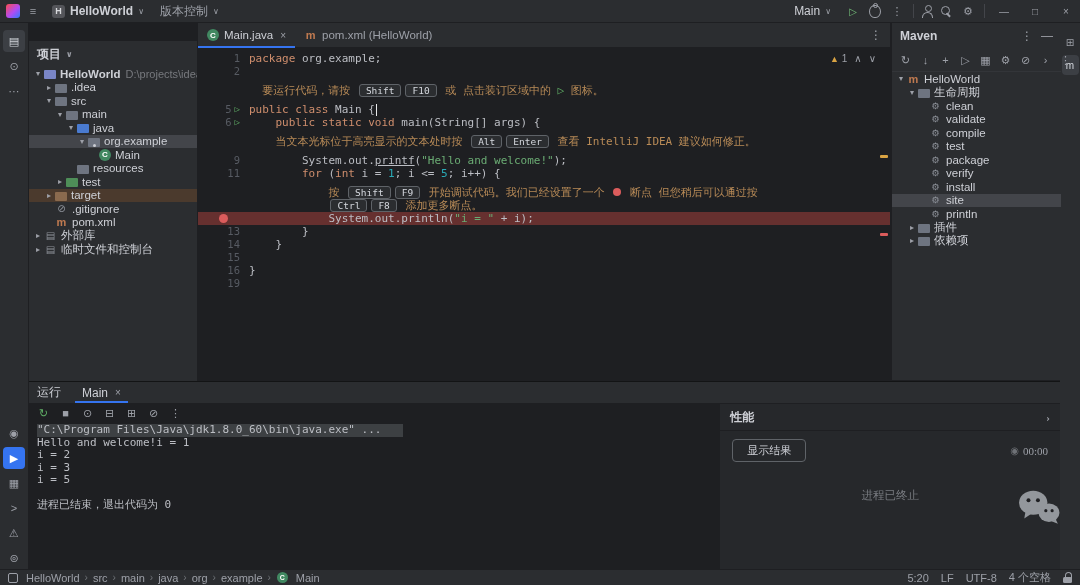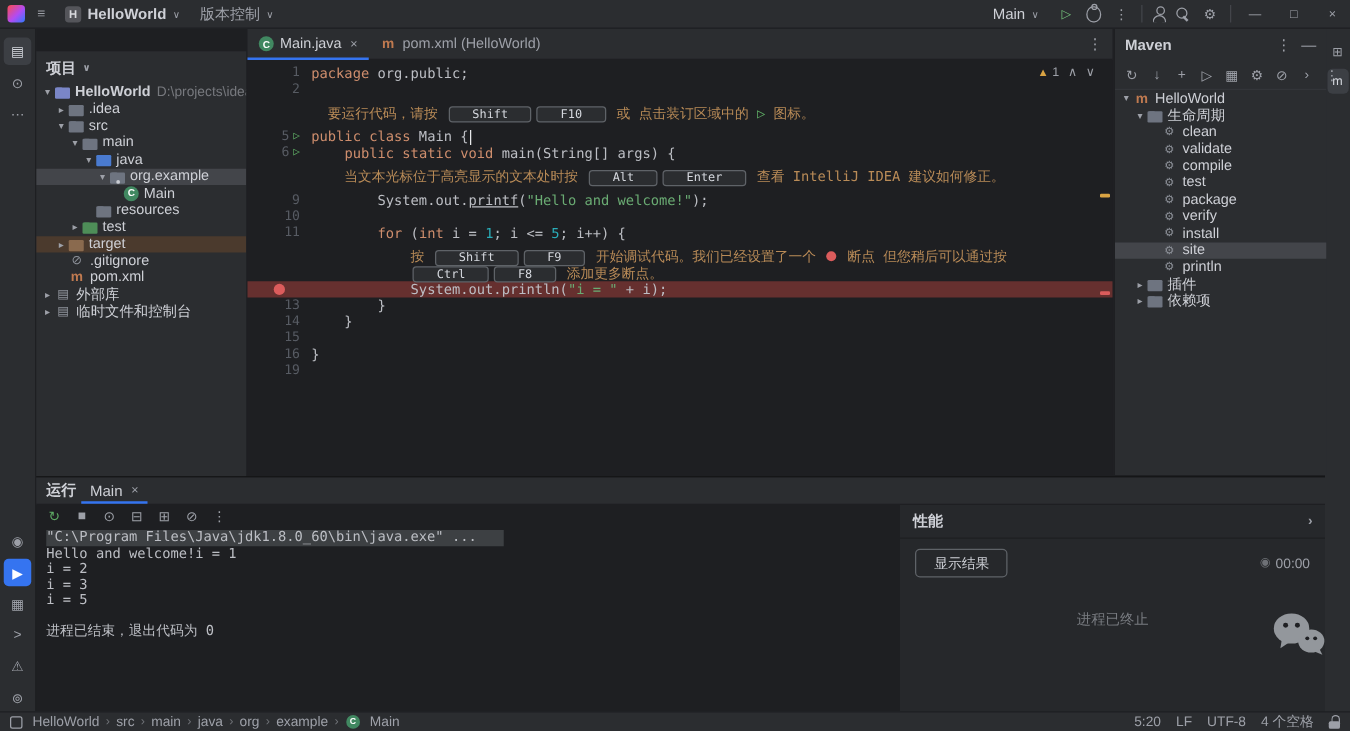--- a/index.html
+++ b/index.html
@@ -82,50 +82,50 @@
   .code-row.tall{height:25px;}
   .code-row.bp-row{background:#66302f;}
   .gutter{width:42px;flex:none;display:flex;justify-content:flex-end;align-items:center;gap:3px;padding-right:9px;}
   .lnum{color:#575b63;font-size:10.5px;}
   .run-arrow{color:#5fad65;font-size:9px;}
   .bp-dot{width:9px;height:9px;border-radius:50%;background:#db5c5c;margin-right:12px;}
   .ctext{white-space:pre;}
   .seg-kw{color:#cf8e6d;} .seg-pl{color:#bcbec4;} .seg-str{color:#6aab73;} .seg-num{color:#2aacb8;}
   .seg-und{color:#bcbec4;text-decoration:underline;}
   .seg-hint{color:#b98b57;text-align:center;} .seg-grn{color:#5fad65;}
-  .keycap{display:inline-block;border:1px solid #5f6368;border-radius:3px;padding:0 18px;margin:0 2px;
+  .keycap{display:inline-block;border:1px solid #5f6368;border-radius:3px;padding:0 6px;margin:0 2px;
           font-size:9.5px;line-height:11px;color:#d5d8de;background:#2b2d30;}
   .inline-bp{display:inline-block;width:8px;height:8px;border-radius:50%;background:#db5c5c;margin:0 2px;}
   .caret{display:inline-block;width:1.5px;height:12px;background:#e8e9eb;margin-left:1px;vertical-align:middle;}
   .inspect{position:absolute;top:30px;right:14px;display:flex;gap:7px;align-items:center;color:#9da0a8;font-size:10px;z-index:3;}
   .warn{color:#d9a343;font-size:9px;}
   .mark{position:absolute;right:2px;width:8px;height:3px;border-radius:1px;}
   .mark-warn{top:132px;background:#d9a343;}
   .mark-err{top:210px;background:#db5c5c;}
   
   #maven-panel{position:absolute;top:23px;left:891px;width:169px;height:357px;background:#2b2d30;border-left:1px solid #1e1f22;}
   .mini-toolbar{height:22px;display:flex;align-items:center;gap:7px;padding:0 7px;color:#9da0a8;font-size:11px;
                 border-bottom:1px solid #333539;}
   .mini-btn{color:#9da0a8;font-size:11px;display:inline-flex;align-items:center;justify-content:center;min-width:13px;}
   .mini-btn.grn{color:#5fad65;}
   .head-icons{margin-left:auto;display:flex;gap:8px;color:#9da0a8;font-weight:normal;}
   
   #bottom-panel{position:absolute;top:381px;left:29px;width:1031px;height:187px;background:#1e1f22;border-top:1px solid #131415;}
   .bp-header{height:21px;background:#2b2d30;display:flex;align-items:center;gap:4px;padding:0 8px;border-bottom:1px solid #1e1f22;}
-  .bp-title{font-weight:bold;color:#ced0d6;}
+  .bp-title{font-weight:normal;color:#ced0d6;margin-right:10px;}
   .btab{display:flex;align-items:center;gap:5px;height:21px;padding:0 7px;color:#ced0d6;position:relative;}
   .btab::after{content:"";position:absolute;left:0;right:0;bottom:0;height:2px;background:#3574f0;}
   .bp-body{display:flex;height:165px;}
   .console{width:691px;display:flex;flex-direction:column;}
   .console-toolbar{height:18px;display:flex;align-items:center;gap:9px;padding:0 8px;}
   .console-out{flex:1;font-family:"DejaVu Sans Mono","Liberation Mono",monospace;font-size:11px;line-height:12.5px;
                padding:2px 0 0 8px;color:#bcbec4;}
   .con-line{white-space:pre;height:12.5px;}
   .con-line.sel{background:#3d4043;display:inline-block;min-width:360px;padding-right:6px;}
-  .profiler{width:340px;border-left:1px solid #1e1f22;background:#26282b;position:relative;}
+  .profiler{width:340px;border-left:1px solid #1e1f22;background:#26282b;position:relative;font-family:Liberation Serif, serif;}
   .prof-head{height:26px;display:flex;align-items:center;padding:0 10px;color:#ced0d6;font-weight:bold;border-bottom:1px solid #1e1f22;}
   .prof-head .chev{margin-left:auto;font-size:11px;}
   .prof-row{display:flex;align-items:center;padding:8px 12px 0 12px;}
   .btn{border:1px solid #5f6368;border-radius:4px;background:transparent;color:#ced0d6;font-size:11px;
        padding:3px 14px;font-family:inherit;}
   .timer{margin-left:auto;color:#9da0a8;display:flex;align-items:center;gap:4px;font-size:11px;}
   .timer .dot{color:#6e7176;font-size:10px;}
   .prof-msg{text-align:center;color:#787b80;margin-top:26px;font-size:11.5px;}
   
   #statusbar{position:absolute;left:0;top:569px;width:1080px;height:16px;background:#2b2d30;border-top:1px solid #1e1f22;
@@ -300,21 +300,21 @@
     <span><span class="warn">▲</span>
     <span>1</span></span>
     <span>∧</span>
     <span>∨</span>
   </div>
   <div class="code">
       <div class="code-row">
         <span class="gutter">
           <span class="lnum">1</span>
         </span>
-        <span class="ctext"><span class="seg-kw">package </span><span class="seg-pl">org.public;</span></span>
+        <span class="ctext"><span class="seg-kw">package </span><span class="seg-pl">org.example;</span></span>
       </div>
       <div class="code-row">
         <span class="gutter">
           <span class="lnum">2</span>
         </span>
         <span class="ctext"></span>
       </div>
       <div class="code-row tall">
         <span class="gutter">
           <span class="lnum"></span>
@@ -339,26 +339,20 @@
         <span class="gutter">
           <span class="lnum"></span>
         </span>
         <span class="ctext"><span class="seg-hint">    当文本光标位于高亮显示的文本处时按 </span><span class="keycap">Alt</span><span class="keycap">Enter</span><span class="seg-hint"> 查看 IntelliJ IDEA 建议如何修正。</span></span>
       </div>
       <div class="code-row">
         <span class="gutter">
           <span class="lnum">9</span>
         </span>
         <span class="ctext"><span class="seg-pl">        System.out.</span><span class="seg-und">printf</span><span class="seg-pl">(</span><span class="seg-str">"Hello and welcome!"</span><span class="seg-pl">);</span></span>
-      </div>
-      <div class="code-row">
-        <span class="gutter">
-          <span class="lnum">10</span>
-        </span>
-        <span class="ctext"></span>
       </div>
       <div class="code-row">
         <span class="gutter">
           <span class="lnum">11</span>
         </span>
         <span class="ctext"><span class="seg-pl">        </span><span class="seg-kw">for </span><span class="seg-pl">(</span><span class="seg-kw">int </span><span class="seg-pl">i = </span><span class="seg-num">1</span><span class="seg-pl">; i &lt;= </span><span class="seg-num">5</span><span class="seg-pl">; i++) {</span></span>
       </div>
       <div class="code-row" style="margin-top: 6px;">
         <span class="gutter">
           <span class="lnum"></span>

